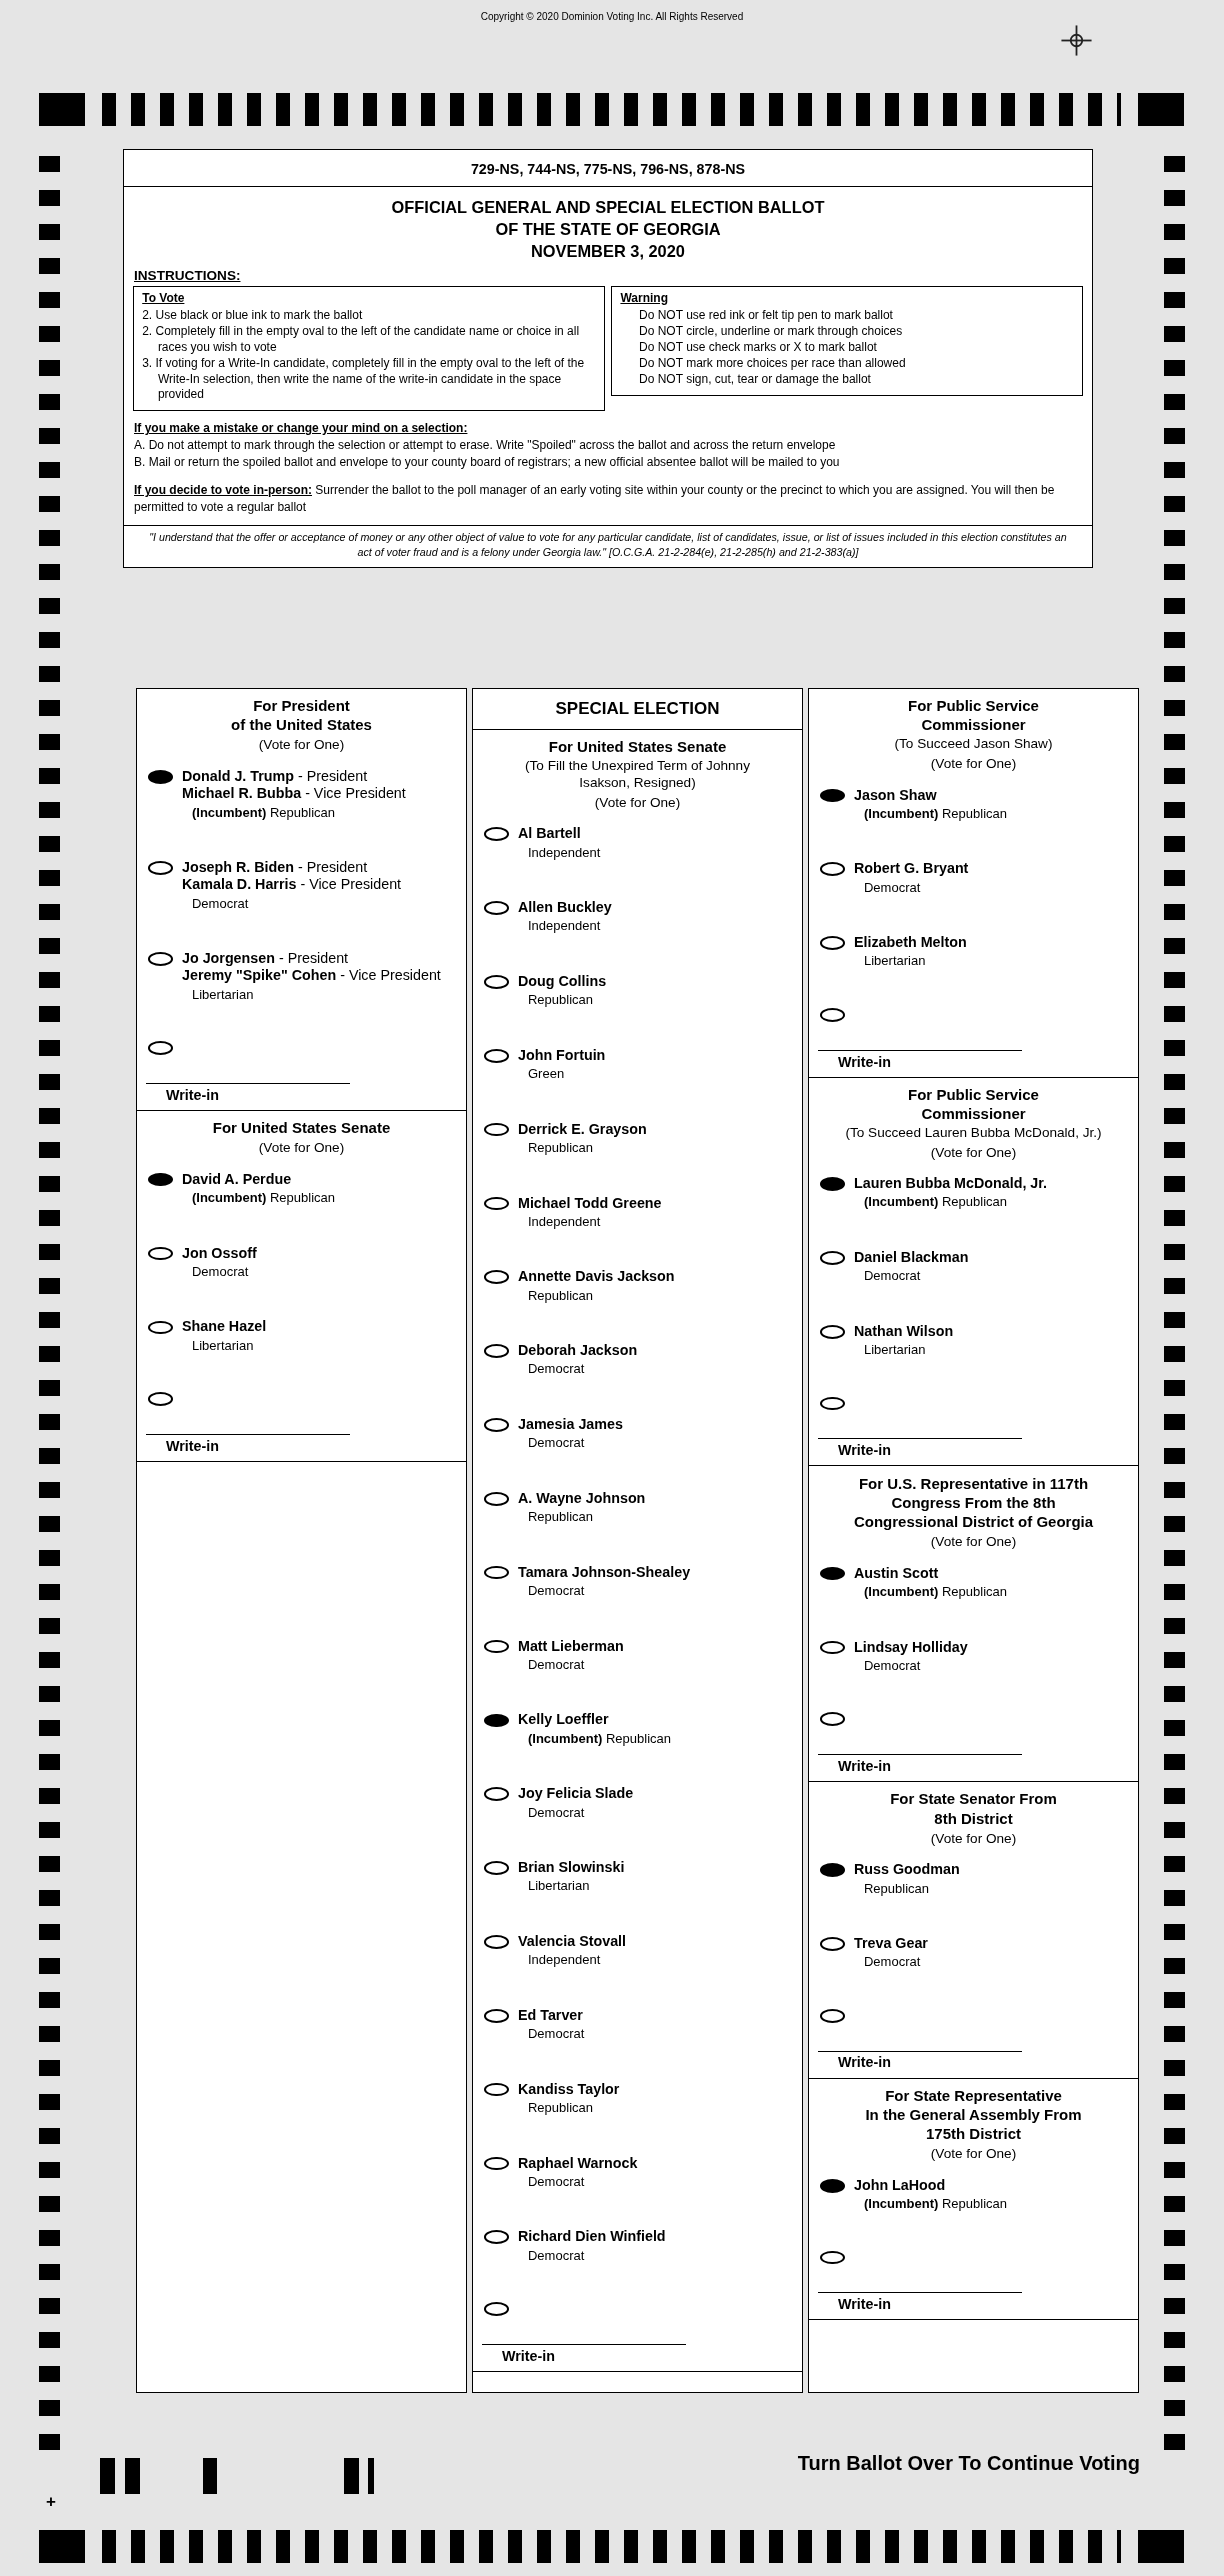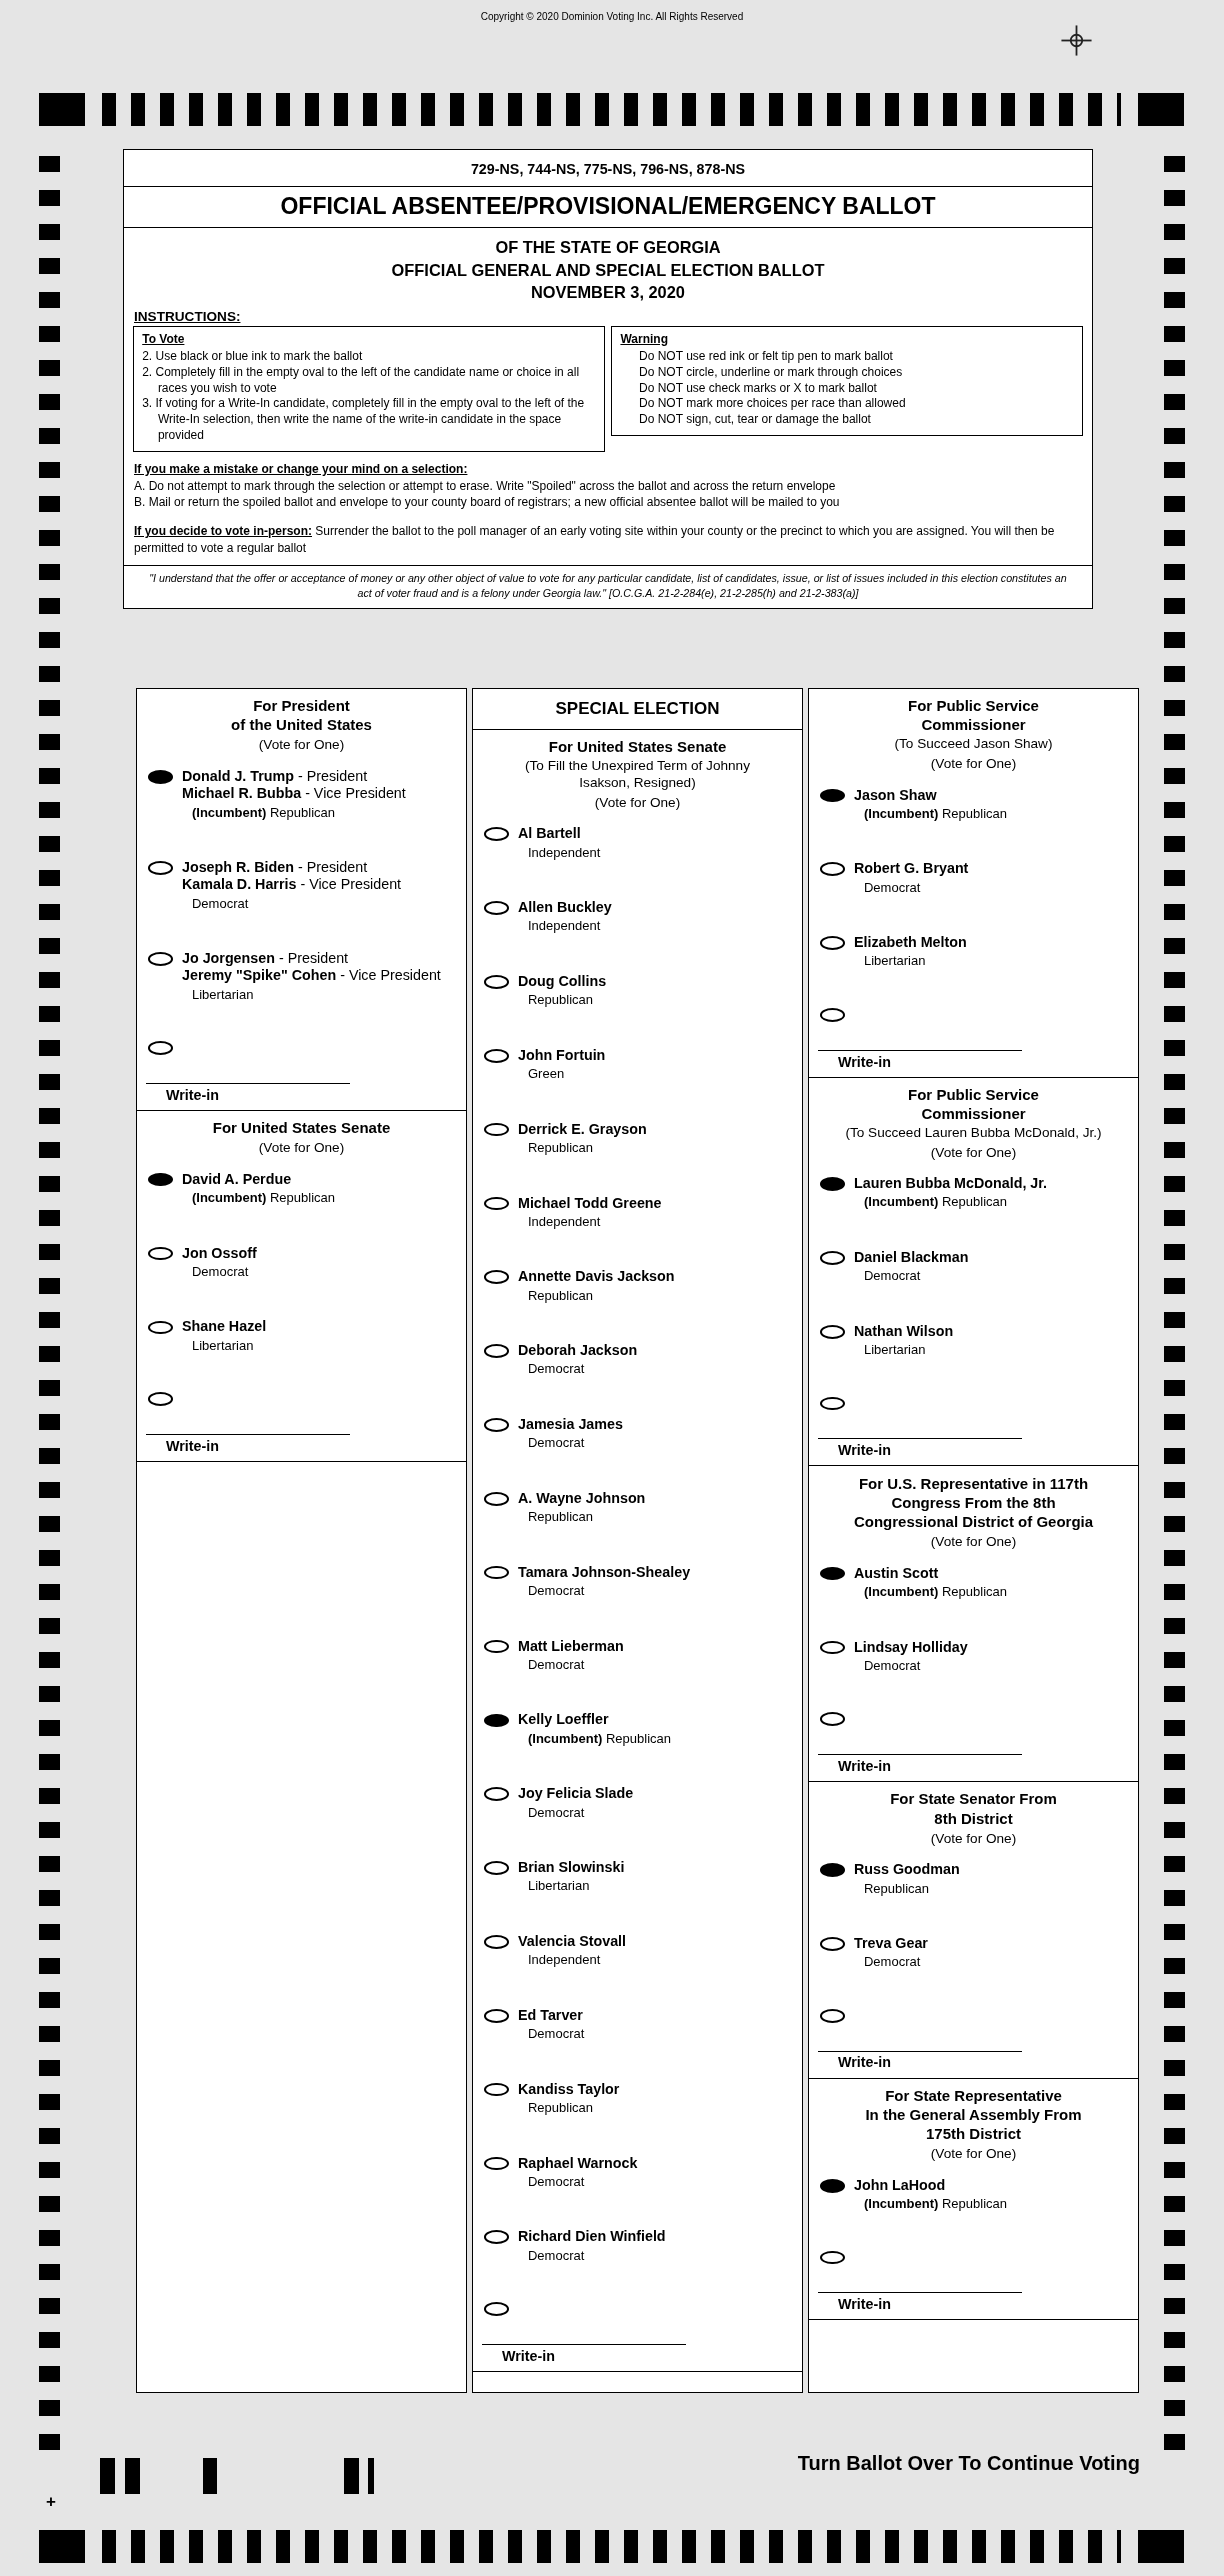--- a/index.html
+++ b/index.html
@@ -82,24 +82,23 @@
     <div class="tm-bars"></div>
     <div class="tm-block"></div>
   </div>
   <div class="tm-left"></div>
   <div class="tm-right"></div>
 
   <div class="header-box">
     <div class="county-block">
       <div class="precincts">729-NS, 744-NS, 775-NS, 796-NS, 878-NS</div>
     </div>
-    <div class="ballot-type">OFFICIAL ABSENTEE/PROVISIONAL/EMERGENCY BALLOT</div>
     <div class="election-block">
+      <div>OFFICIAL GENERAL AND SPECIAL ELECTION BALLOT</div>
       <div>OF THE STATE OF GEORGIA</div>
-      <div>OFFICIAL GENERAL AND SPECIAL ELECTION BALLOT</div>
       <div>NOVEMBER 3, 2020</div>
     </div>
     <div class="inst-label">INSTRUCTIONS:</div>
     <div class="inst-boxes">
       <div class="inst-box">
         <div class="inst-title">To Vote</div>
         <div>
   <div class="inst-item">2. Use black or blue ink to mark the ballot</div>
 
   <div class="inst-item">2. Completely fill in the empty oval to the left of the candidate name or choice in all races you wish to vote</div>

